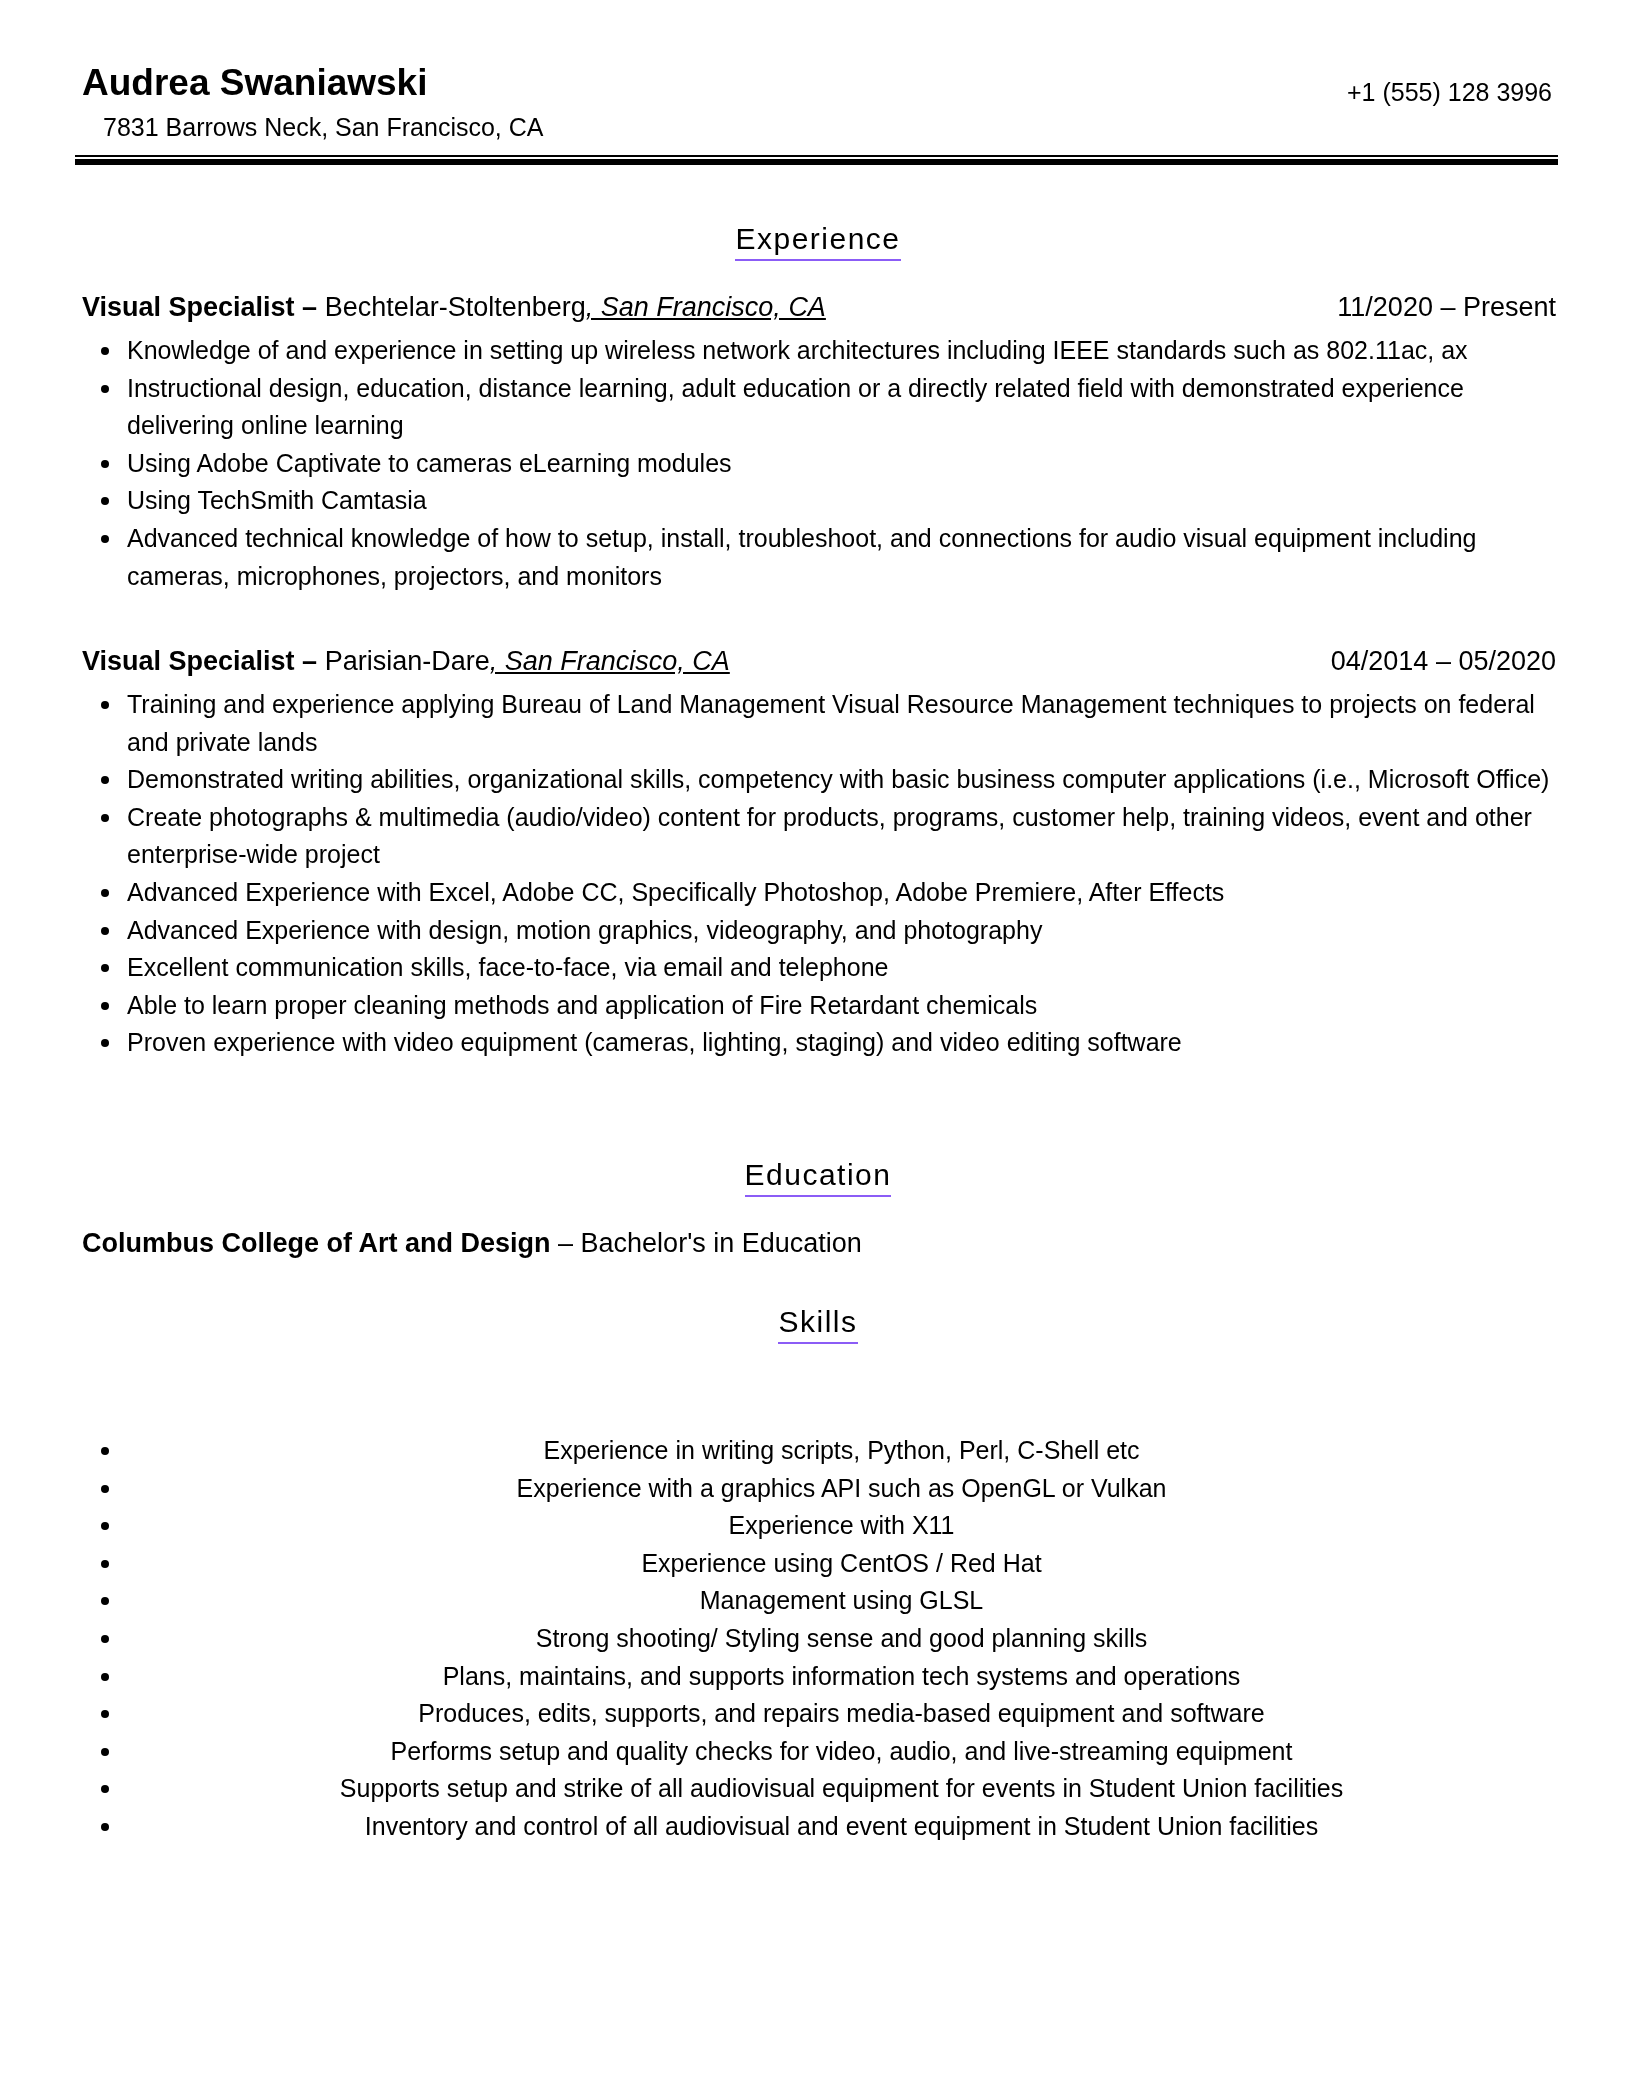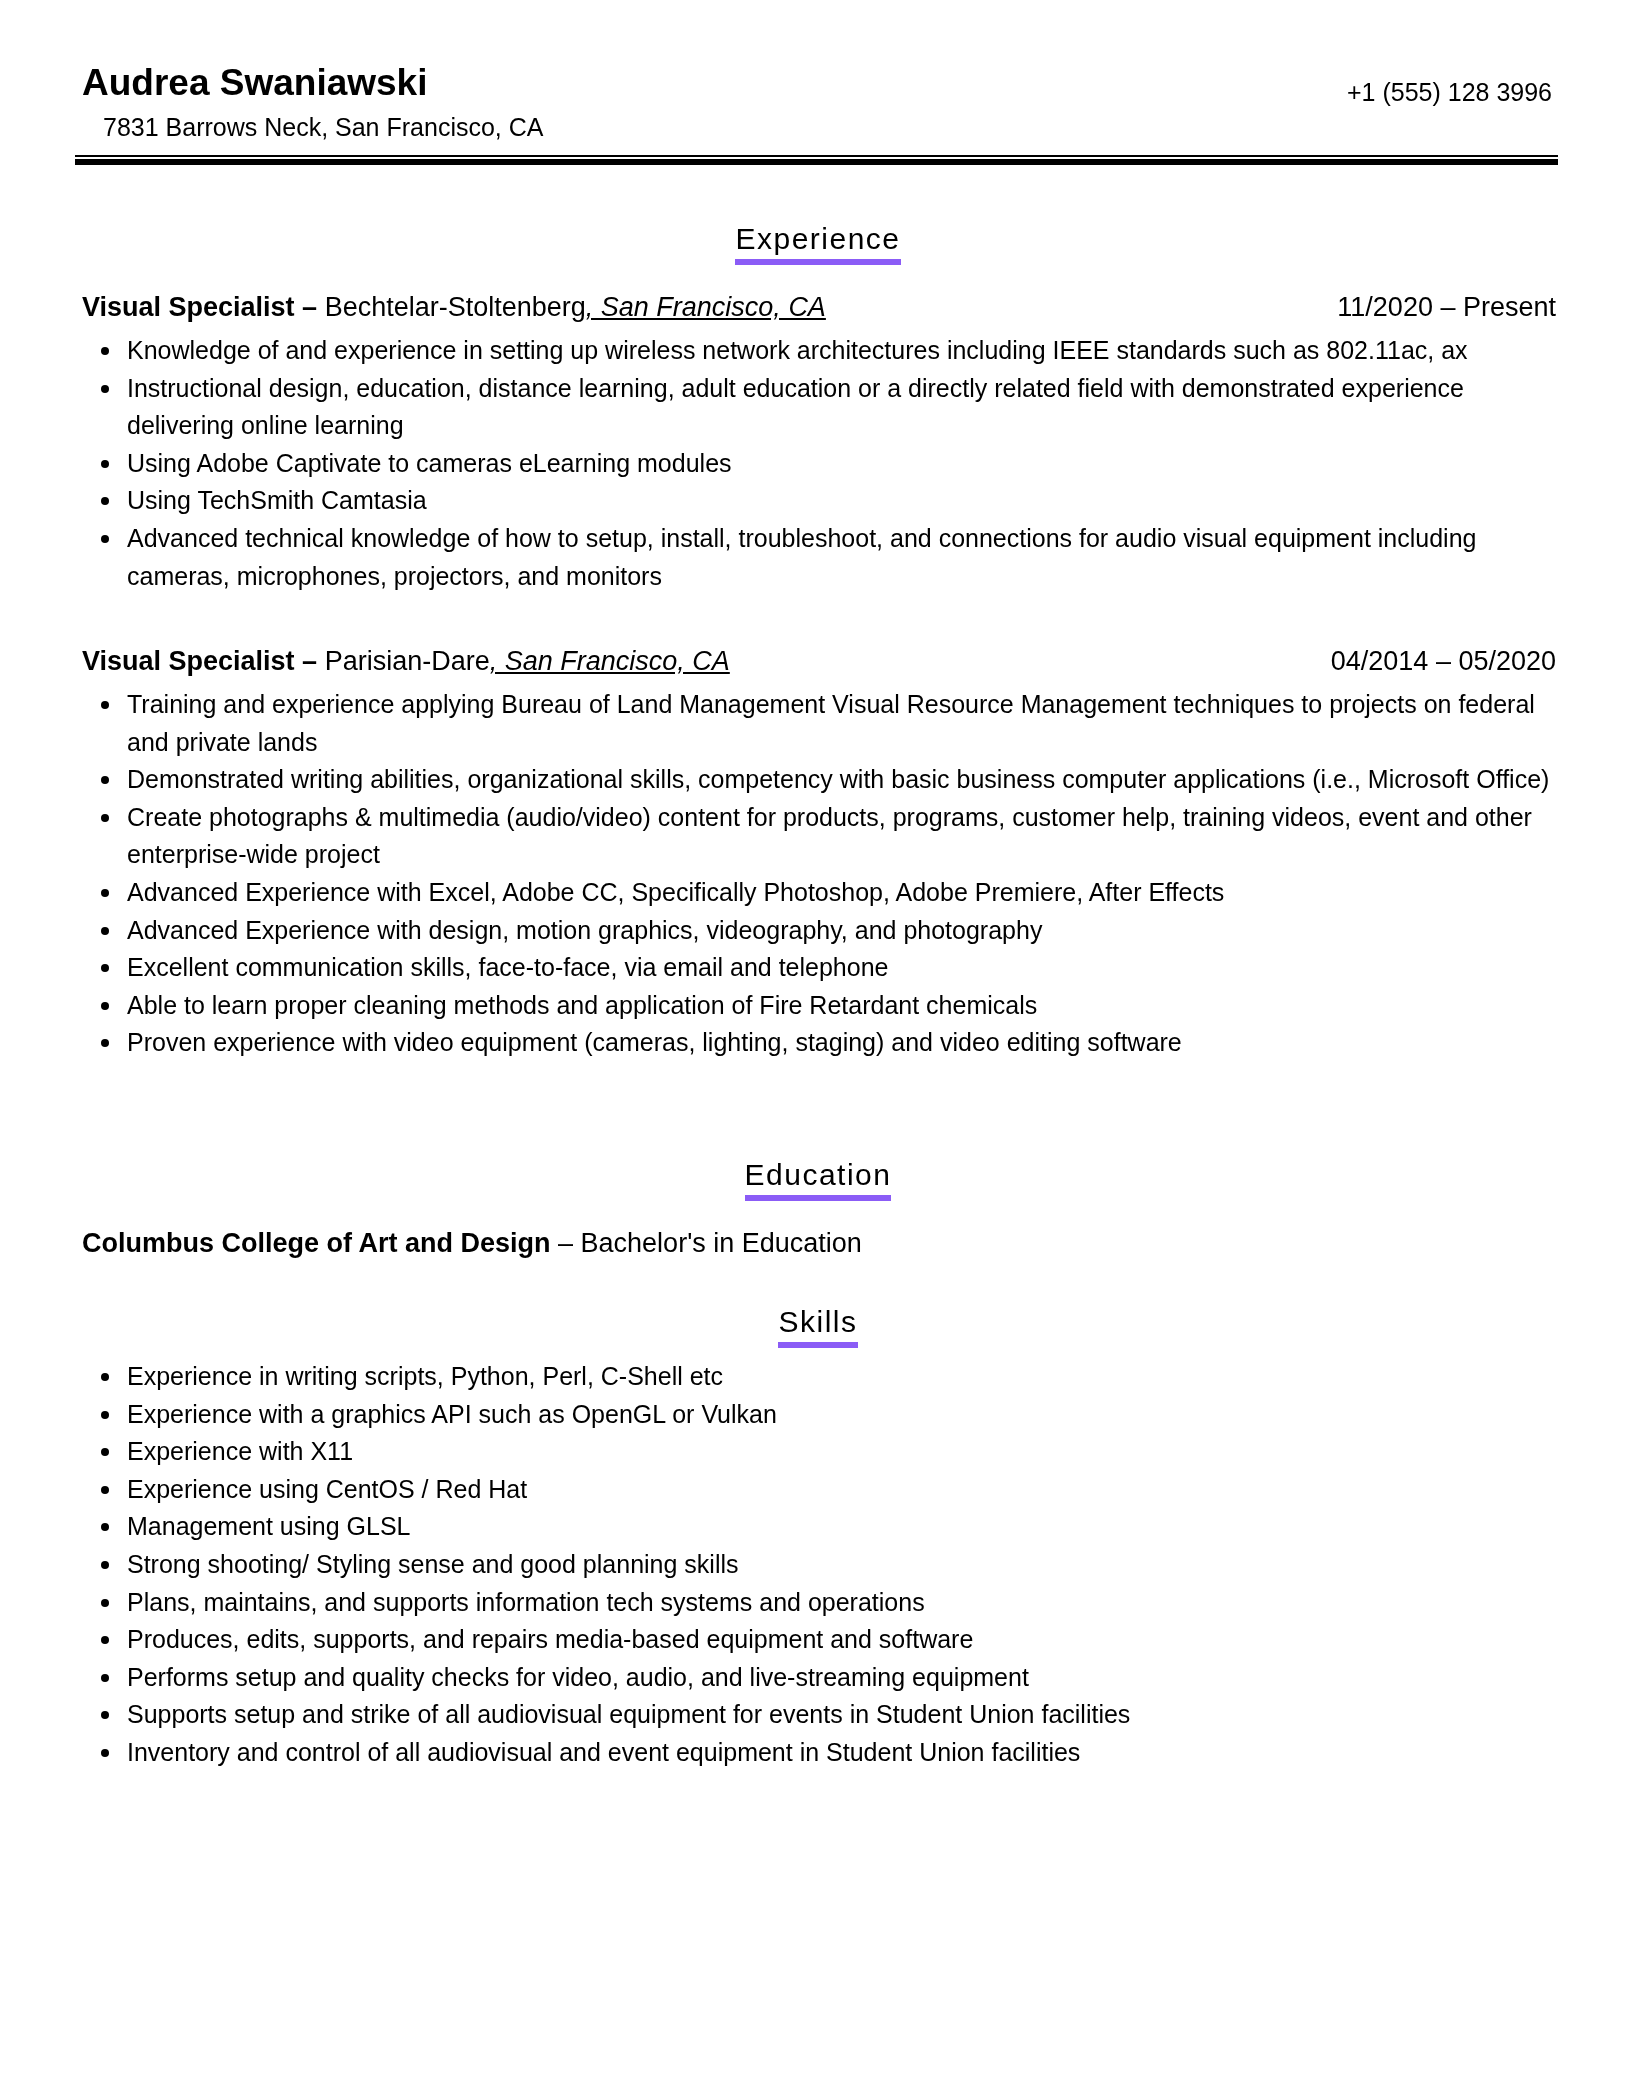--- a/index.html
+++ b/index.html
@@ -12,21 +12,21 @@
   .name { position: absolute; left: 2px; top: 62px; font-size: 37px; font-weight: bold; letter-spacing: 0px; }
   .address { position: absolute; left: 2px; top: 113px; font-size: 25px; margin-left: 21px; }
   .phone { position: absolute; right: 4px; top: 78px; font-size: 25px; }
   .rule-thin { position: absolute; left: -5px; right: -2px; top: 155px; height: 2px; background: #000; }
   .rule-thick { position: absolute; left: -5px; right: -2px; top: 159px; height: 6px; background: #000; }
 
   .section-title {
     position: absolute; left: 0; right: 0; text-align: center; font-size: 30px;
     letter-spacing: 1.5px;
   }
-  .section-title span { display: inline-block; border-bottom: 6px solid #8b5cf6; padding-bottom: 2px; line-height: 1.15; text-align: center; }
+  .section-title span { display: inline-block; border-bottom: 2px solid #8b5cf6; padding-bottom: 2px; line-height: 1.15; text-align: center; }
 
   .job { position: absolute; left: 0; right: 0; }
   .job-head { position: relative; height: 40px; font-size: 27px; }
   .job-head .left { position: absolute; left: 2px; top: 0; }
   .job-head .title { font-weight: bold; }
   .job-head .loc { font-style: italic; text-decoration: underline; }
   .job-head .dates { position: absolute; right: 0; top: 0; }
 
   ul.bullets { list-style: none; margin: 0; padding: 0; }
   ul.bullets li {
@@ -96,21 +96,21 @@
   </div>
 
   <div class="edu" style="top:1228px;">
     <span class="school">Columbus College of Art and Design</span><span> – </span><span>Bachelor's in Education</span>
   </div>
 
   <div class="section-title" style="top:1305px;">
     <span>Skills</span>
   </div>
 
-  <div class="job" style="top:1358px;">
+  <div class="job" style="top:1432px;text-align:center;">
     <ul class="bullets">
       <li>Experience in writing scripts, Python, Perl, C-Shell etc</li>
       <li>Experience with a graphics API such as OpenGL or Vulkan</li>
       <li>Experience with X11</li>
       <li>Experience using CentOS / Red Hat</li>
       <li>Management using GLSL</li>
       <li>Strong shooting/ Styling sense and good planning skills</li>
       <li>Plans, maintains, and supports information tech systems and operations</li>
       <li>Produces, edits, supports, and repairs media-based equipment and software</li>
       <li>Performs setup and quality checks for video, audio, and live-streaming equipment</li>

